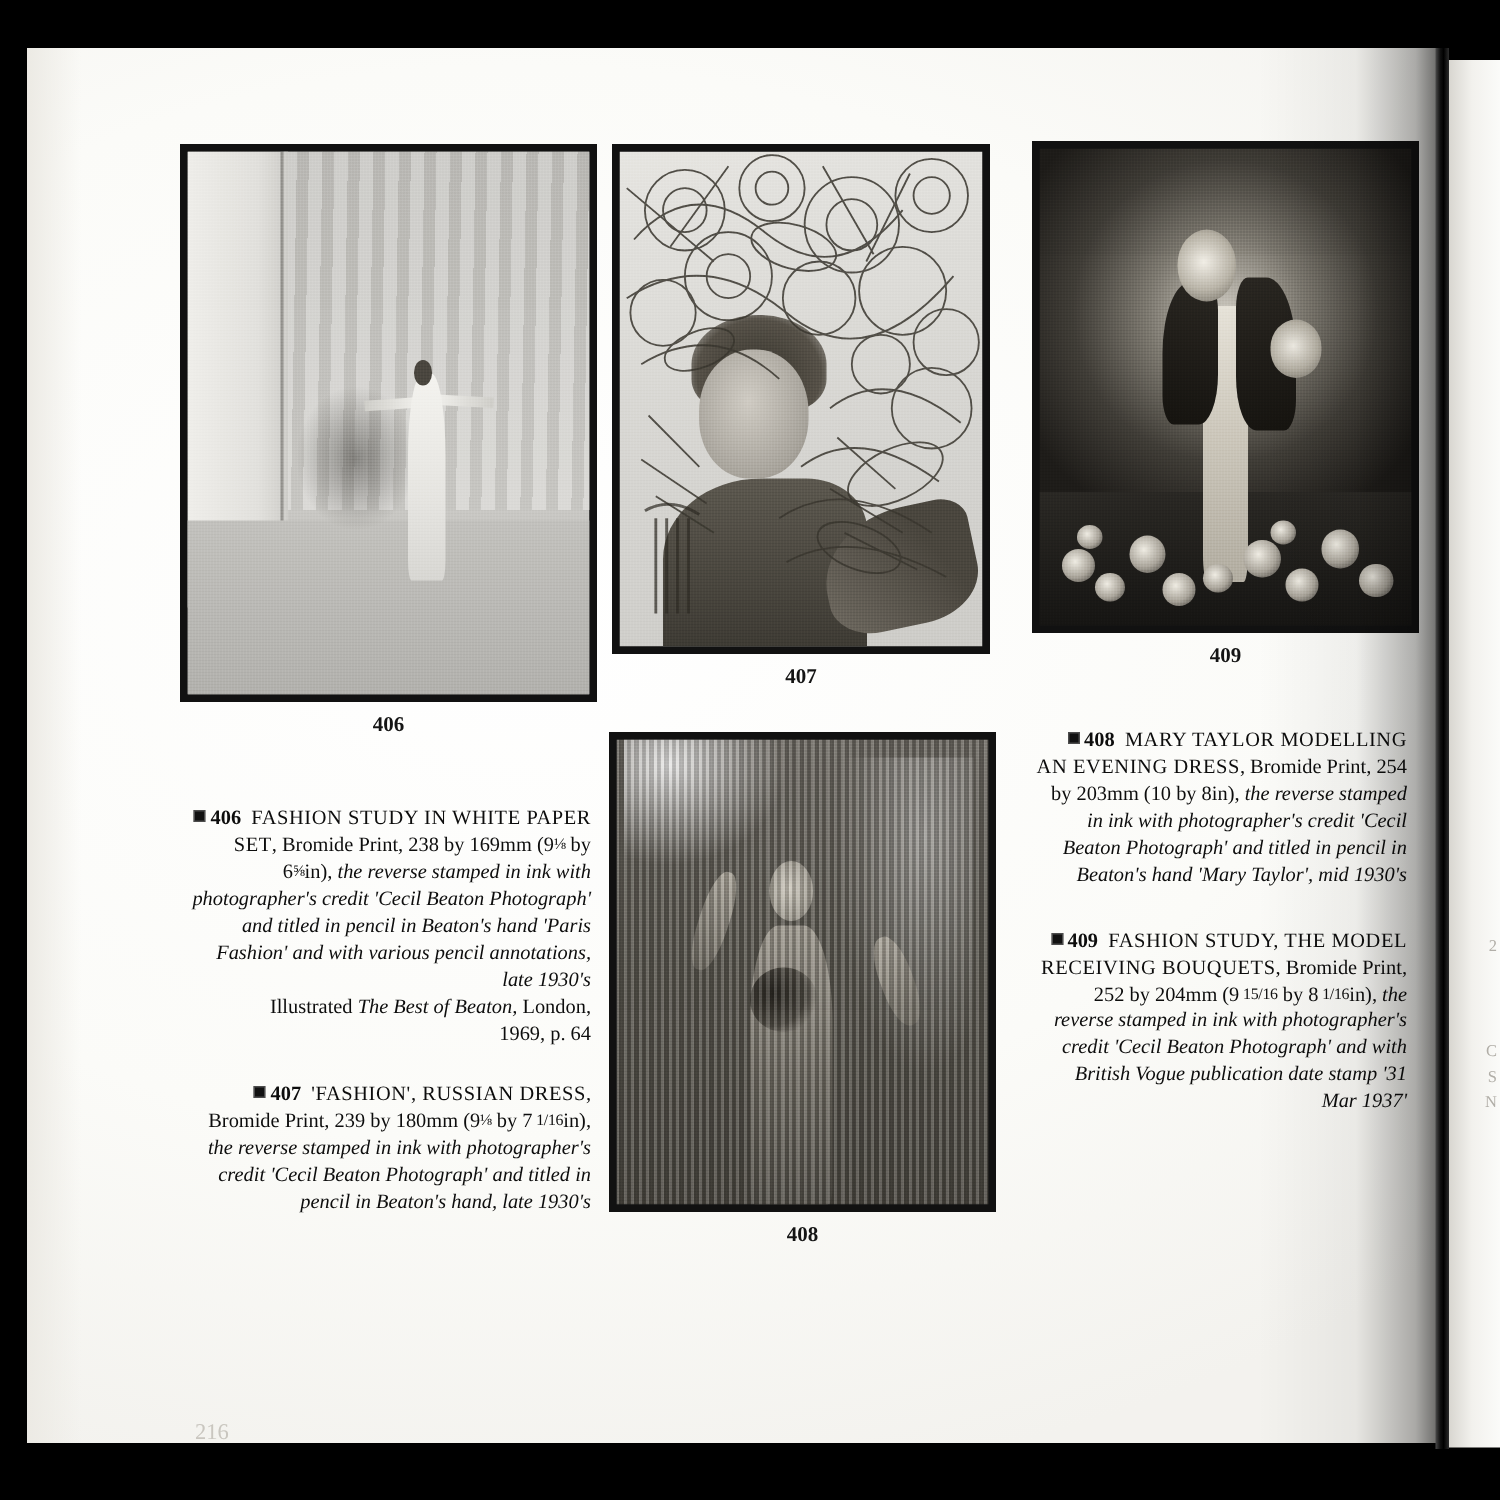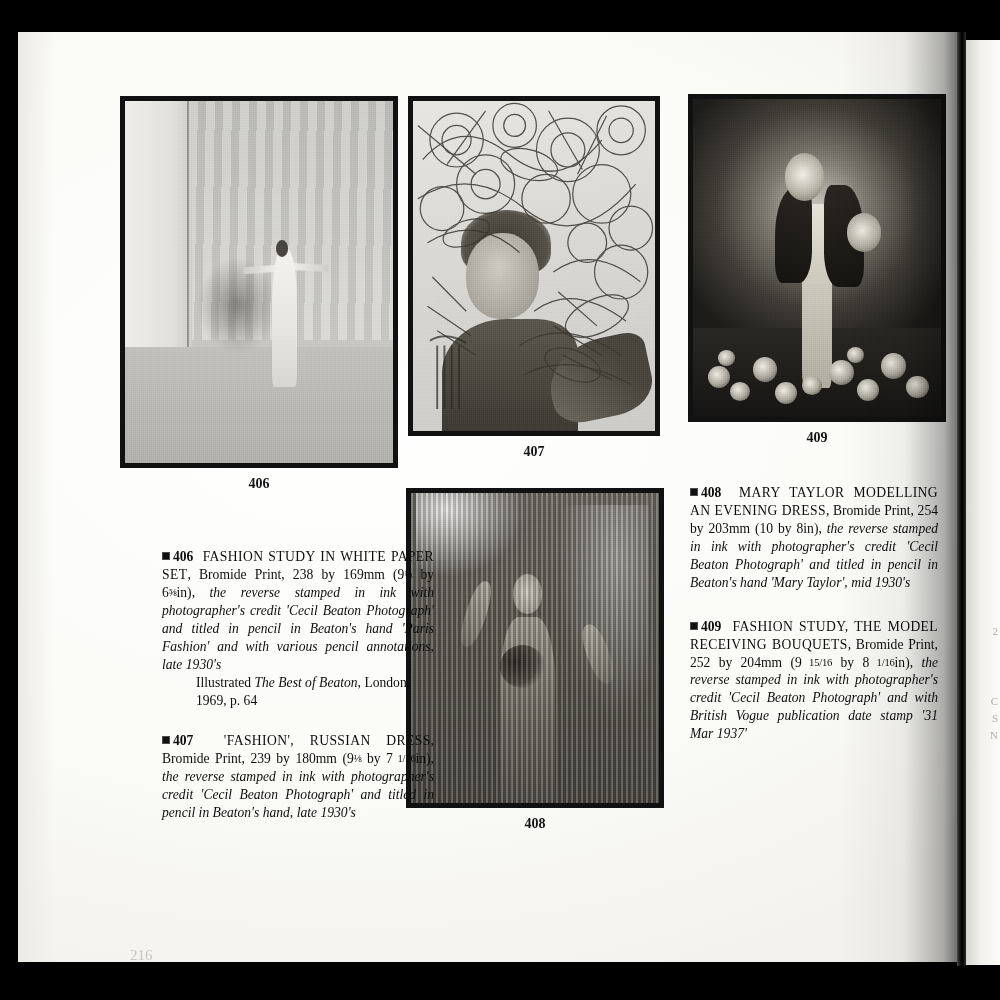--- a/index.html
+++ b/index.html
@@ -56,21 +56,21 @@
     mix-blend-mode:overlay; opacity:.85; pointer-events:none;}
 
   .caption{position:absolute; text-align:center; font-family:"Liberation Serif",serif;
            font-size:14px; font-weight:700; color:#141414;}
 
   
   .col{position:absolute; width:272px; font-family:"Liberation Serif",serif;
        font-size:13.6px; line-height:1.32; color:#0d0d0d; text-align:justify;}
   .col.right{width:248px;}
   .entry{margin-bottom:17px;}
-  .entry p{margin:0;}
+  .entry p{margin:0;text-align:right;}
   .sq{display:inline-block; width:8px; height:8px; background:#111; margin-right:3px;
       position:relative; top:-1px;
       box-shadow:inset 0 0 0 1px rgba(255,255,255,.25);}
   .lot{font-weight:700;}
   .sc{font-variant:small-caps; letter-spacing:.4px;}
   .it{font-style:italic;}
   .illus{margin:13px 0 0 0; padding-left:34px; text-align:left; line-height:1.34;}
   .frac{font-size:.78em; vertical-align:.12em; letter-spacing:-.2px;}
 
   #folio{position:absolute; left:112px; top:915px; font-family:"Liberation Serif",serif;
@@ -277,21 +277,21 @@
           <div class="p409-flower" style="left:66%; bottom:5%;  width:9%;  height:7%;"></div>
           <div class="p409-flower" style="left:76%; bottom:12%; width:10%; height:8%;"></div>
           <div class="p409-flower" style="left:86%; bottom:6%;  width:9%;  height:7%;"></div>
           <div class="p409-flower" style="left:10%; bottom:16%; width:7%;  height:5%;"></div>
           <div class="p409-flower" style="left:62%; bottom:17%; width:7%;  height:5%;"></div>
           <div class="grain"></div>
         </div>
       </div>
       <div class="caption" style="left:670px; top:398px; width:258px;">409</div>
 
-      <div class="col" style="left:104px; top:516px;margin-left:40px;">
+      <div class="col" style="left:104px; top:504px;">
 
         <div class="entry">
           <p>
             <span class="sq"></span><span class="lot">406</span>
             &nbsp;<span class="sc">FASHION STUDY IN WHITE PAPER SET</span><span>, Bromide Print, 238 by 169mm (9<span class="frac">⅛</span> by 6<span class="frac">⅝</span>in), </span><span class="it">the reverse stamped in ink with photographer's credit 'Cecil Beaton Photograph' and titled in pencil in Beaton's hand 'Paris Fashion' and with various pencil annotations, late 1930's</span>
           </p>
           <p class="illus"><span>Illustrated </span><span class="it">The Best of Beaton,</span>
             <span>London, 1969, p. 64</span></p>
         </div>
 

